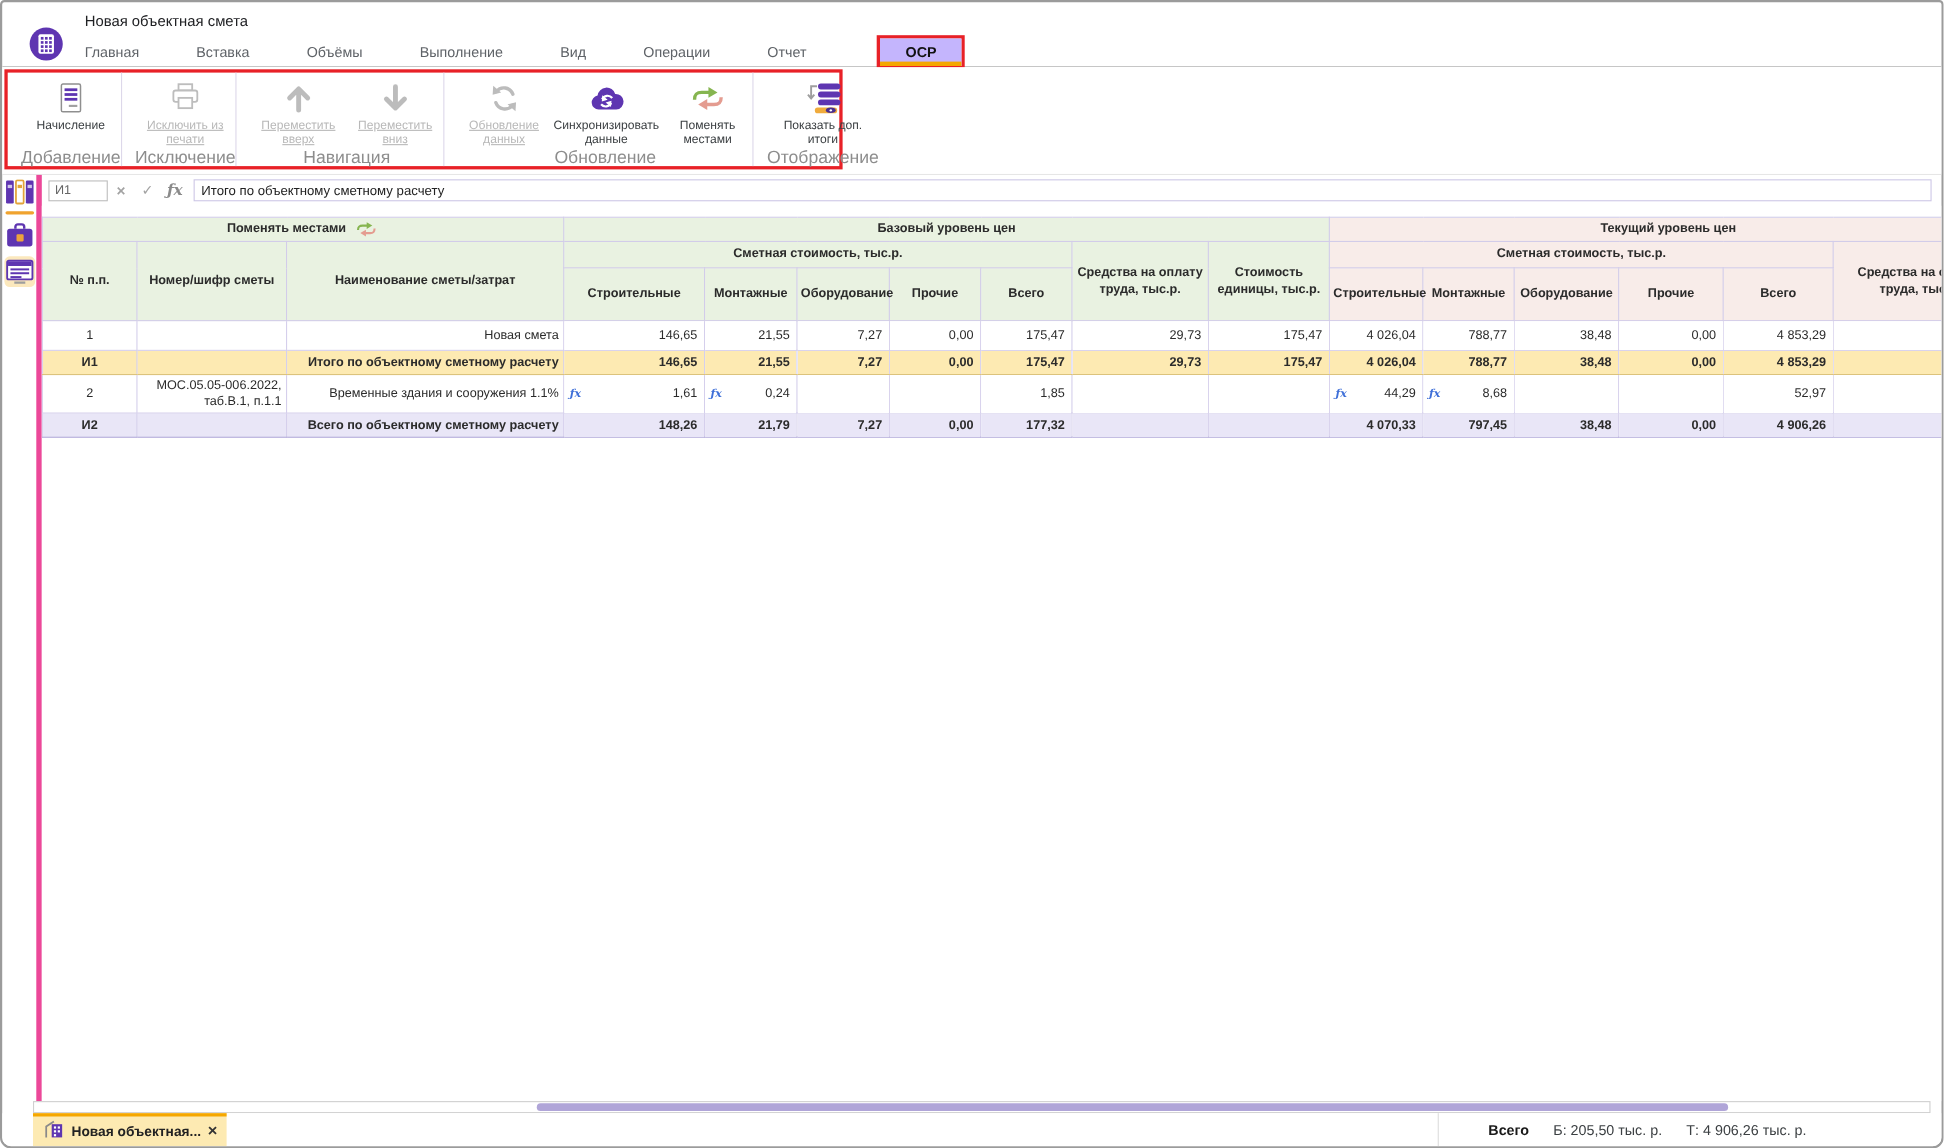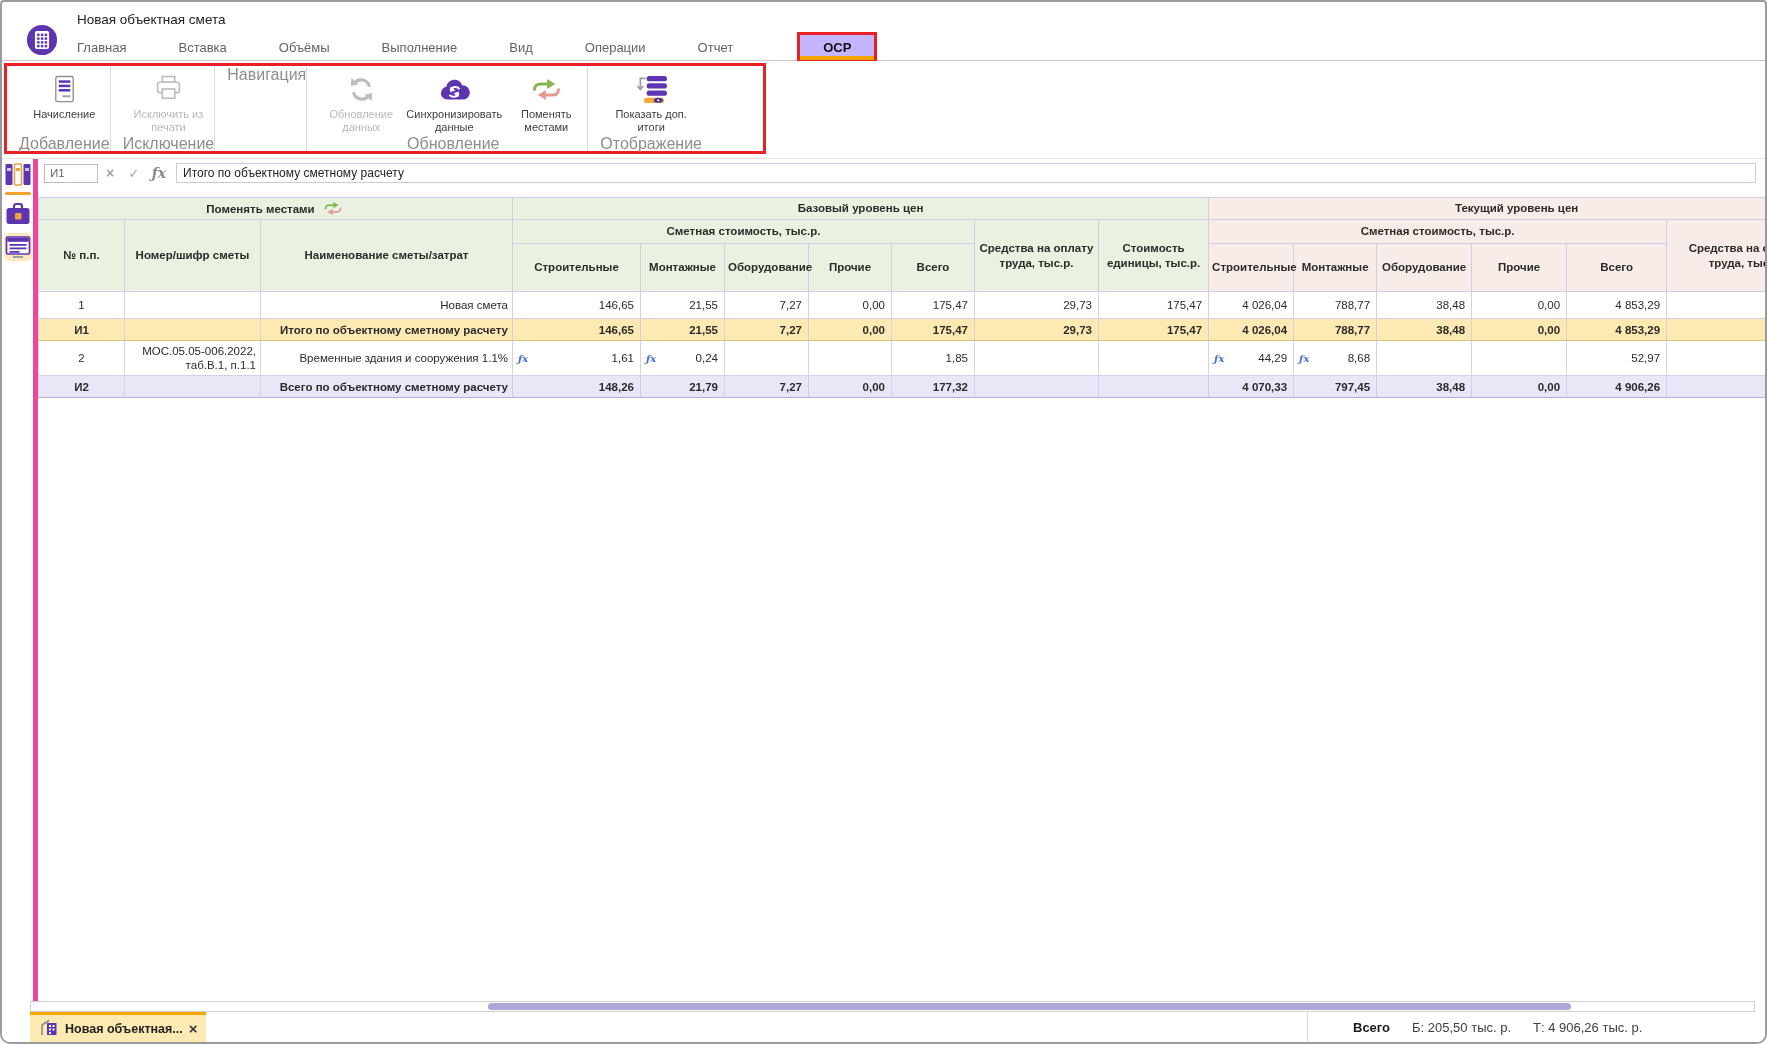--- a/index.html
+++ b/index.html
@@ -26,21 +26,21 @@
   .ribbon { height:97px; position:relative; flex:none; background:#fff; }
   .ribbon-box { position:absolute; left:2px; top:2px; width:762px; height:91px;
     border:3px solid #e82127; display:flex; background:#fff; }
   .tb-group { display:flex; flex-direction:column; border-right:1px solid #ddd8ea;margin-left:12px; }
   .tb-group:last-child { border-right:none; }
   .tb-btns { flex:1; display:flex; justify-content:center; }
   .tb-btn { display:flex; flex-direction:column; align-items:center; padding-top:7px; cursor:default; }
   .tb-icon { height:32px; display:flex; align-items:center; justify-content:center; }
   .tb-icon svg { width:33px; height:29px; display:block; }
   .tb-label { font-size:11px; line-height:1.18; text-align:center; color:#3c4043; margin-top:3px; }
-  .tb-btn.disabled .tb-label { color:#b8b8b8; }
+  .tb-btn.disabled .tb-label { color:#b8b8b8;text-decoration:underline; }
   .tb-group-label { height:16px; font-size:16px; color:#8d8d8d; text-align:center; flex:none; }
 
   
   .workspace { flex:1; display:flex; min-height:0; border-top:1px solid #e4e4e4; }
   .side-rail { width:31px; flex:none; padding-top:4px; display:flex; flex-direction:column;
     align-items:center; gap:6px; }
   .sb-item { width:28px; display:flex; flex-direction:column; align-items:center; cursor:default; }
   .sb-item svg { display:block; }
   .sb-item.selected { background:#fbe8bd; border-radius:5px; padding:2px 1px; }
   .sb-underline { width:26px; height:3px; background:#f0a32e; border-radius:1.5px; margin-top:1px; }
@@ -167,20 +167,38 @@
                   <rect x="4.5" y="7" width="21" height="10" rx="2" fill="#fff" stroke="#bdbdbd" stroke-width="1.6"></rect>
                   <rect x="9" y="13.5" width="12" height="9" fill="#fff" stroke="#bdbdbd" stroke-width="1.6"></rect>
                 </svg>
               </span>
               <div class="tb-label">Исключить из печати</div>
             </div>
           </div>
           <div class="tb-group-label">Исключение</div>
         </div>
         <div class="tb-group">
+          <div class="tb-btns">
+            <div class="tb-btn disabled" style="width: 88px;">
+              <span class="tb-icon">
+                <svg viewBox="0 0 30 30">
+                  <path d="M15 26 V7 M6.5 14.5 L15 6 L23.5 14.5" stroke="#bcbcbc" stroke-width="4.6" fill="none" stroke-linecap="round" stroke-linejoin="round"></path>
+                </svg>
+              </span>
+              <div class="tb-label">Переместить вверх</div>
+            </div>
+            <div class="tb-btn disabled" style="width: 88px;">
+              <span class="tb-icon">
+                <svg viewBox="0 0 30 30">
+                  <path d="M15 4 V23 M6.5 15.5 L15 24 L23.5 15.5" stroke="#bcbcbc" stroke-width="4.6" fill="none" stroke-linecap="round" stroke-linejoin="round"></path>
+                </svg>
+              </span>
+              <div class="tb-label">Переместить вниз</div>
+            </div>
+          </div>
           <div class="tb-group-label">Навигация</div>
         </div>
         <div class="tb-group">
           <div class="tb-btns">
             <div class="tb-btn disabled" style="width: 84px;">
               <span class="tb-icon">
                 <svg viewBox="0 0 30 30">
                   <g stroke="#bcbcbc" stroke-width="3.2" fill="none" stroke-linecap="round">
                     <path d="M23 11 a9 9 0 0 0 -15.5 -2.5"></path>
                     <path d="M7 19 a9 9 0 0 0 15.5 2.5"></path>

